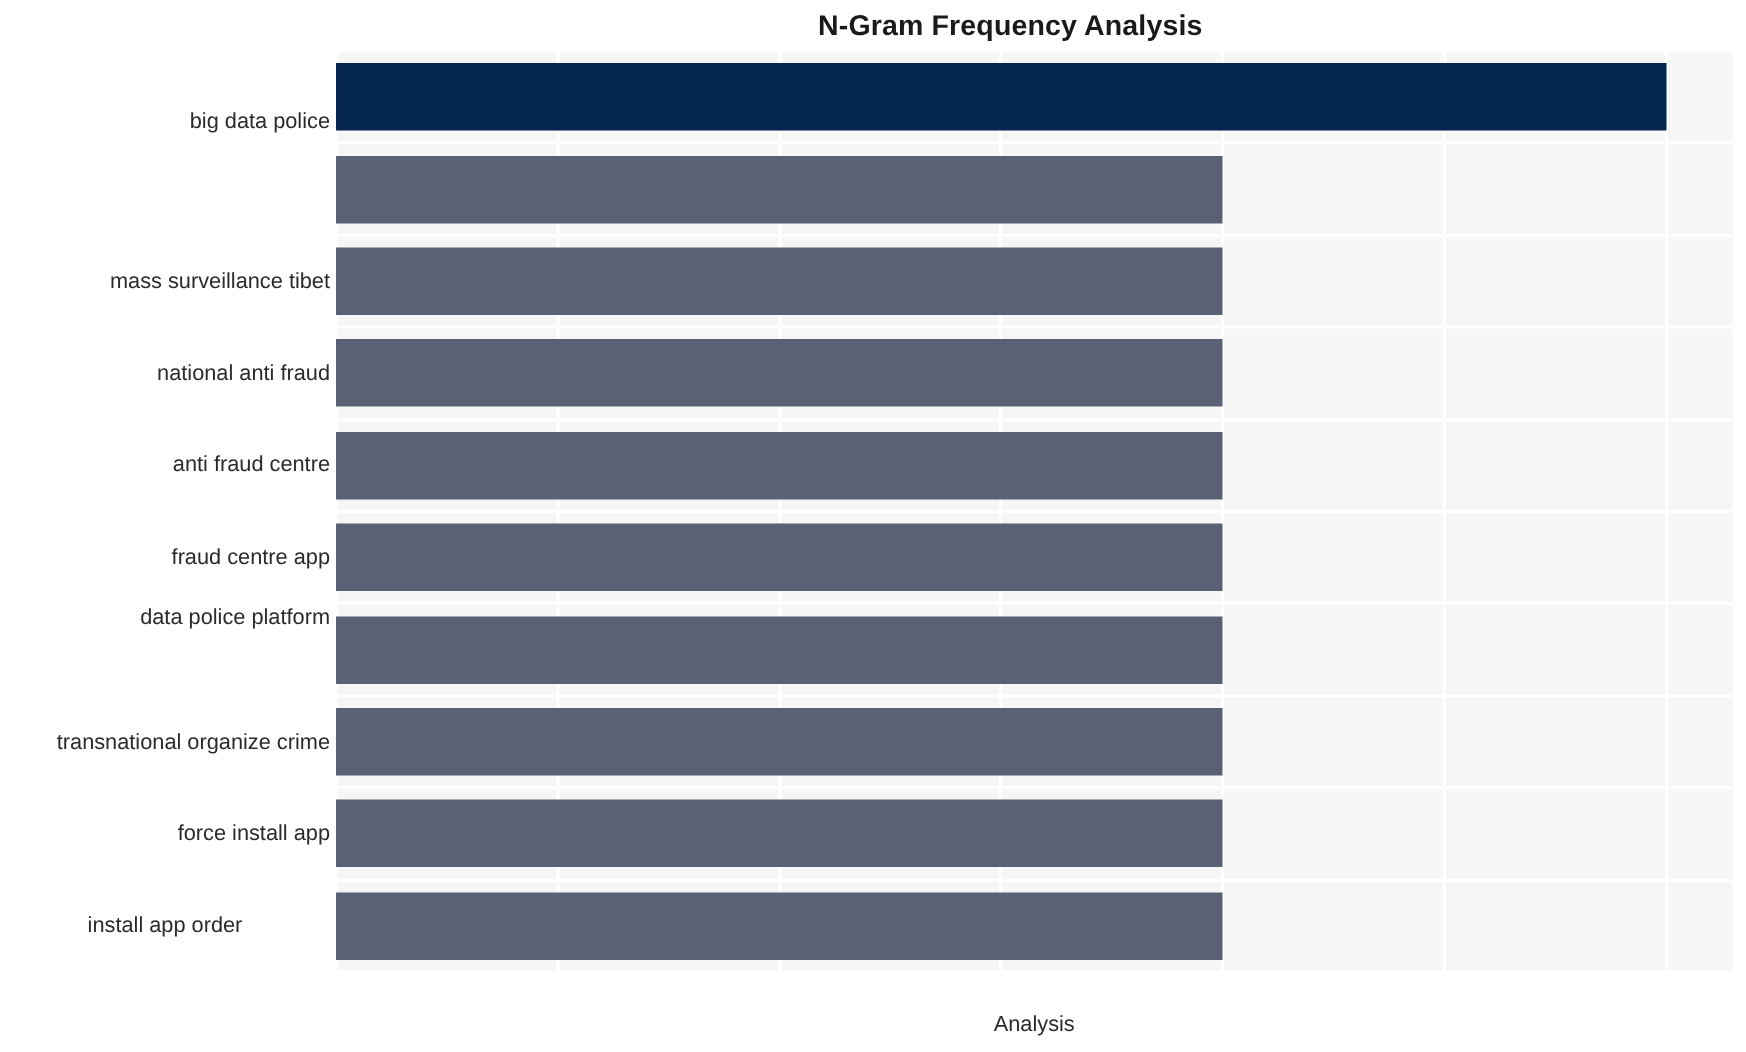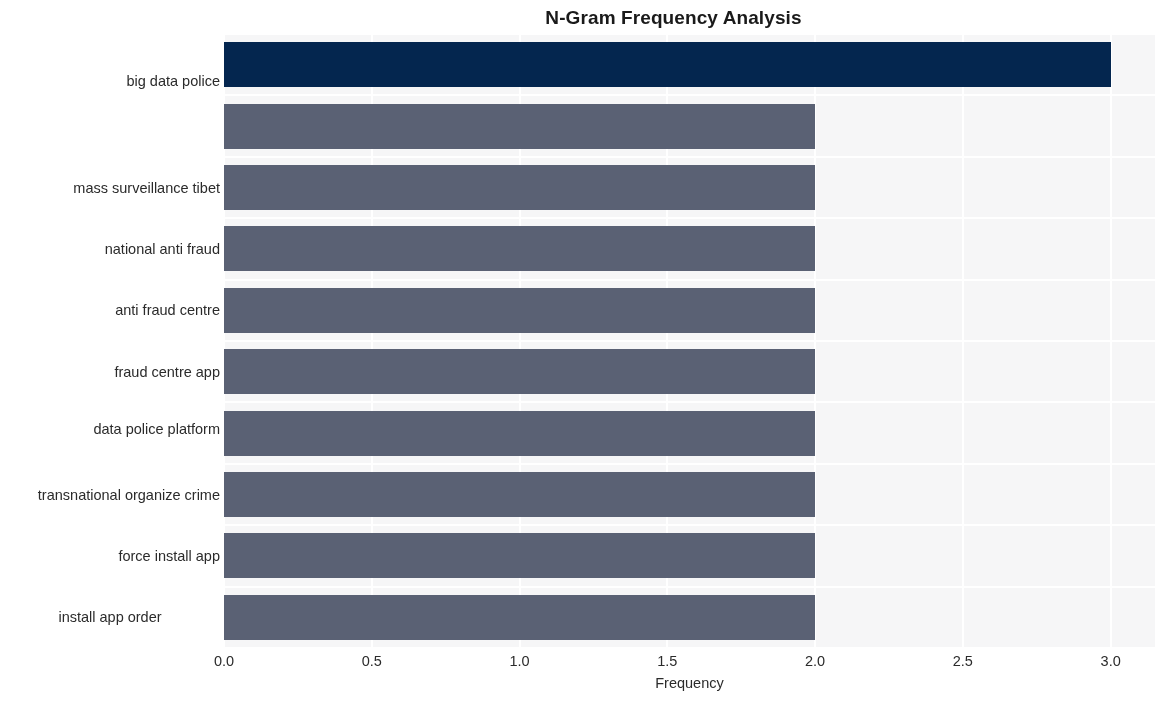--- a/index.html
+++ b/index.html
@@ -162,31 +162,22 @@
         <div class="bar" title="install app order: 2" style="top: 560.8px; width: 591.111px; background: rgb(90, 97, 116);"></div>
       </div>
   </div>
 
   <div id="y-tick-layer">
       <div class="ytick-label" style="top: 21.7px; margin-top: 16px;">big data police</div>
       <div class="ytick-label" style="top: 205.9px;">national anti fraud</div>
       <div class="ytick-label" style="top: 144.5px;">mass surveillance tibet</div>
       <div class="ytick-label" style="top: 328.7px;">fraud centre app</div>
       <div class="ytick-label" style="top: 267.3px;">anti fraud centre</div>
-      <div class="ytick-label" style="top: 386px;">data police platform</div>
+      <div class="ytick-label" style="top: 369px;">data police platform</div>
       <div class="ytick-label" style="top: 451.5px;">transnational organize crime</div>
       <div class="ytick-label" style="top: 512.9px;">force install app</div>
       <div class="ytick-label" style="top: 574.3px; text-align: center;">install app order</div>
     </div>
 
-  <div id="x-tick-layer">
-      <div class="xtick-label" style="left: 0px;">0.0</div>
-      <div class="xtick-label" style="left: 147.778px;">0.5</div>
-      <div class="xtick-label" style="left: 295.556px;">1.0</div>
-      <div class="xtick-label" style="left: 443.333px;">1.5</div>
-      <div class="xtick-label" style="left: 591.111px;">2.0</div>
-      <div class="xtick-label" style="left: 738.889px;">2.5</div>
-      <div class="xtick-label" style="left: 886.667px;">3.0</div>
-    </div>
 
-  <div id="x-axis-title">Frequency</div>
+  <div id="x-axis-title">Analysis</div>
 
 </div>
 
 </body></html>

